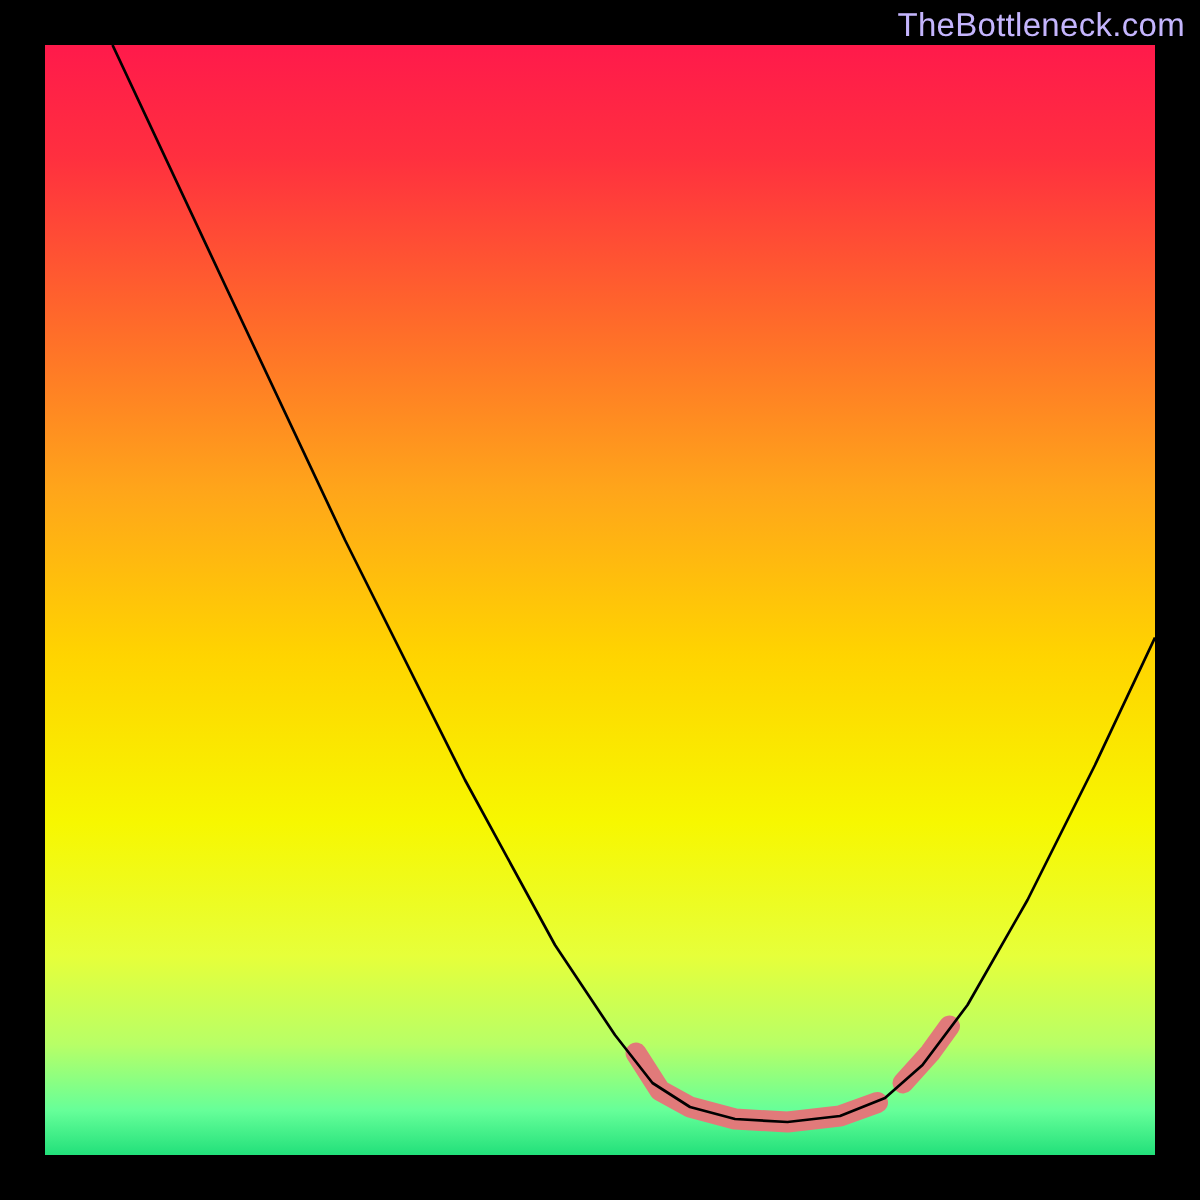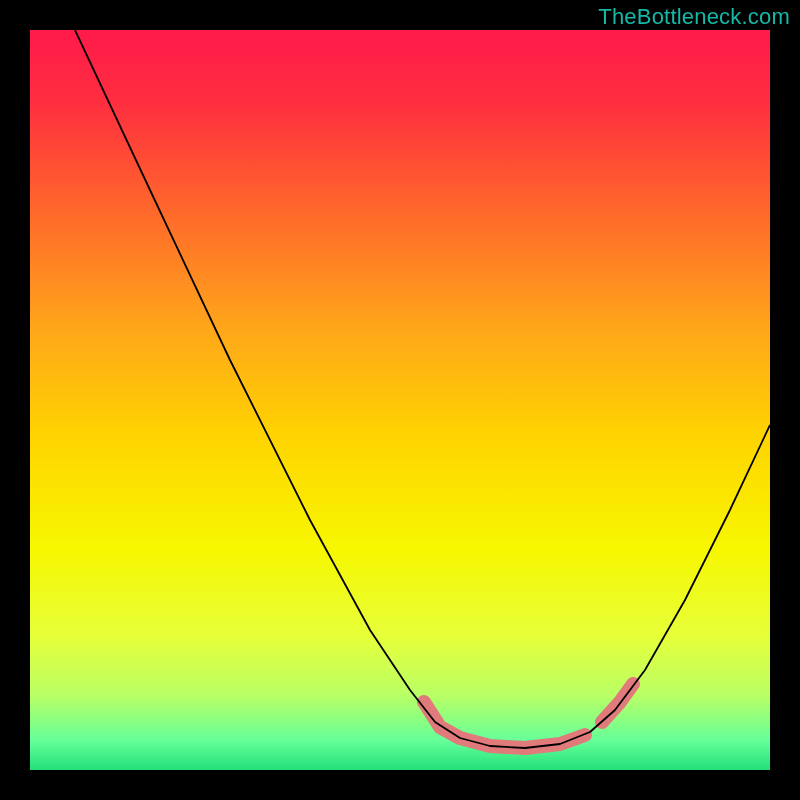--- a/index.html
+++ b/index.html
@@ -12,21 +12,21 @@
   }
   .frame {
     position: relative;
     width: 800px;
     height: 800px;
   }
   .watermark {
     position: absolute;
     top: 4px;
     right: 10px;
-    color: #14b8a6;
+    color: #c4b5fd;
     font-family: Arial, sans-serif;
     font-size: 22px;
     letter-spacing: 0.2px;
   }
   .plot-area {
     position: absolute;
     left: 30px;
     top: 30px;
     width: 740px;
     height: 740px;

